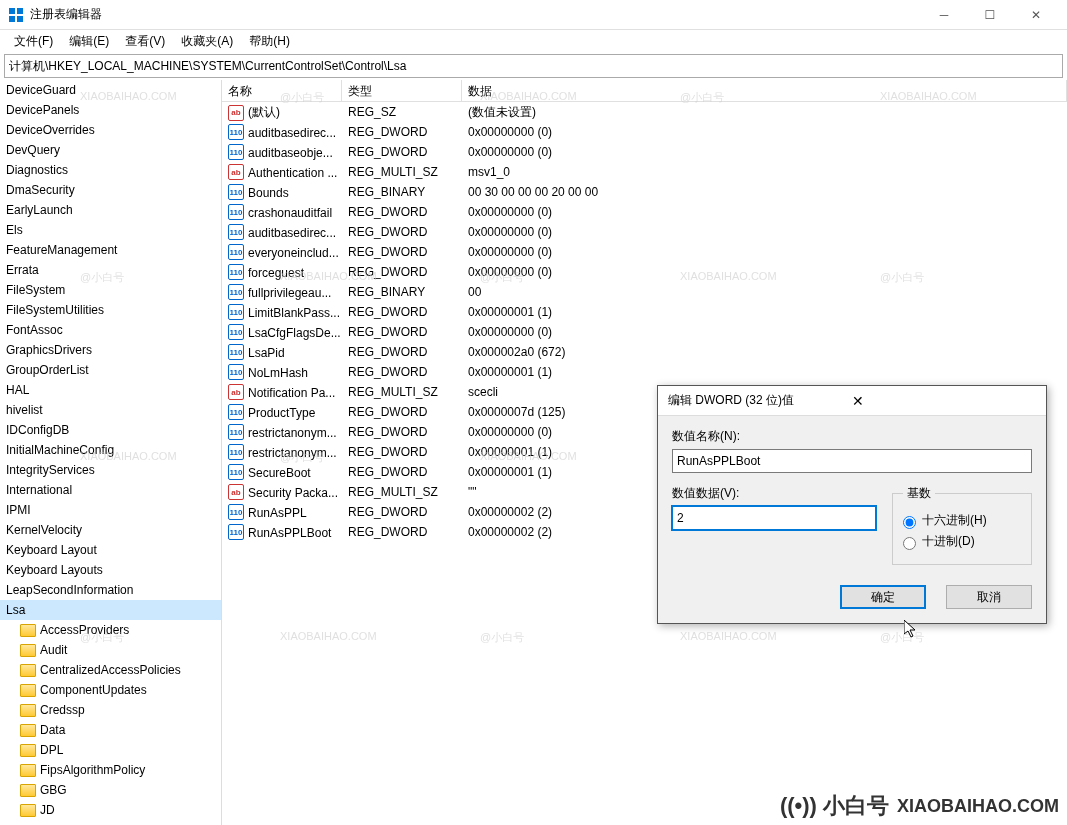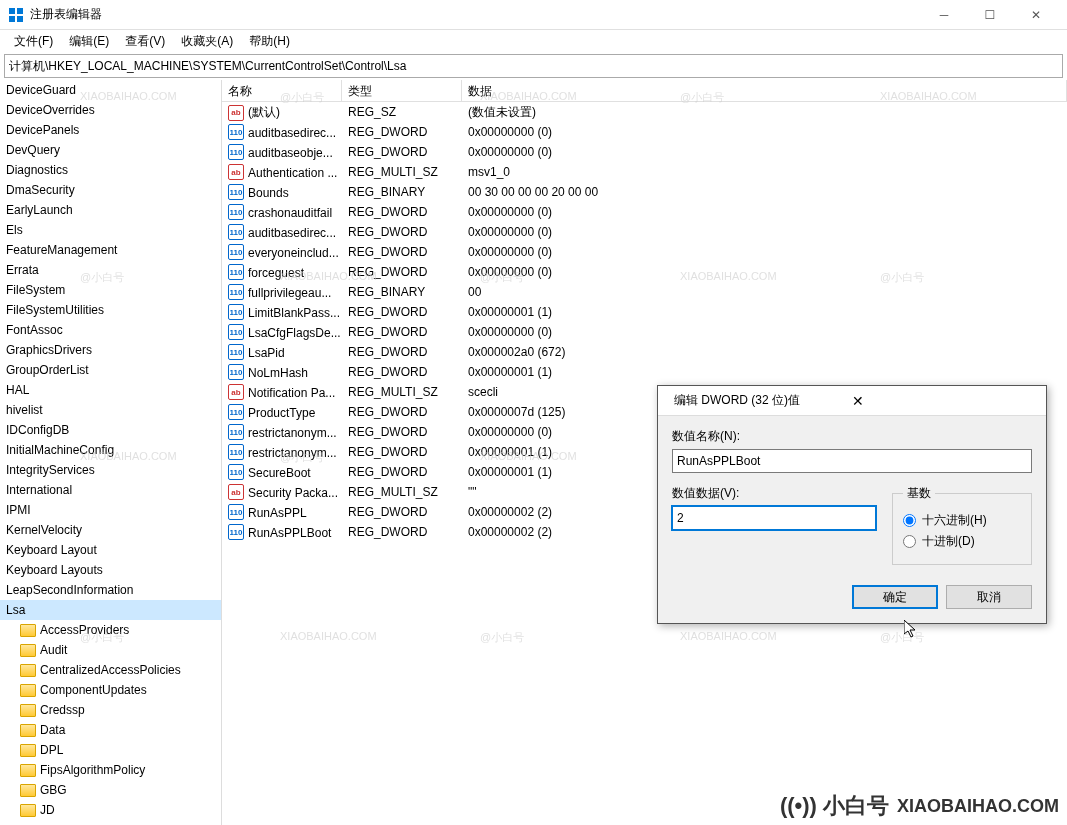--- a/index.html
+++ b/index.html
@@ -27,34 +27,34 @@
 .col-t{width:120px}
 .col-d{flex:1}
 .row{display:flex;height:20px;align-items:center;font-size:12px}
 .row>div{padding:0 6px;overflow:hidden;text-overflow:ellipsis;white-space:nowrap}
 .row .ic{width:16px;height:16px;margin-right:4px;flex-shrink:0;display:inline-flex;align-items:center;justify-content:center;font-size:8px;font-weight:bold;border:1px solid;border-radius:2px}
 .row .ic.sz{color:#c33;border-color:#c33;background:#fff}
 .row .ic.dw{color:#06c;border-color:#06c;background:#fff}
 .row .cn{display:flex;align-items:flex-end;width:120px}
 .wm{position:absolute;font-size:11px;color:#ccc;pointer-events:none;z-index:0;opacity:.6}
 .dialog{position:absolute;left:657px;top:385px;width:390px;background:#f0f0f0;border:1px solid #555;box-shadow:2px 2px 8px rgba(0,0,0,.3);z-index:100}
-.dlg-title{height:30px;background:#fff;display:flex;align-items:center;padding:0 16px;border-bottom:1px solid #ddd;font-size:12px}
+.dlg-title{height:30px;background:#fff;display:flex;align-items:center;padding:0 10px;border-bottom:1px solid #ddd;font-size:12px}
 .dlg-title span{flex:1}
 .dlg-body{padding:12px 14px;font-size:12px}
 .dlg-lbl{margin-bottom:4px}
 .dlg-inp{width:100%;height:24px;border:1px solid #7a7a7a;padding:2px 4px;font-size:12px;margin-bottom:12px;background:#fff}
 .dlg-inp.ro{background:#fff}
 .dlg-row{display:flex;gap:16px}
 .dlg-left{flex:1}
 .dlg-val{width:100%;height:24px;border:1px solid #0078d7;padding:2px 4px;font-size:12px;background:#fff;outline:1px solid #0078d7}
 .fieldset{border:1px solid #ccc;padding:6px 10px 10px;font-size:12px;width:140px}
 .fieldset legend{padding:0 4px}
-.radio{display:flex;align-items:center;margin:4px 0}
+.radio{display:flex;align-items:flex-end;margin:4px 0}
 .radio input{margin-right:6px}
-.dlg-btns{display:flex;justify-content:flex-end;gap:8px;padding:8px 14px 14px}
+.dlg-btns{display:flex;justify-content:flex-end;gap:20px;padding:8px 14px 14px}
 .dlg-btn{width:86px;height:24px;border:1px solid #adadad;background:#e1e1e1;font-size:12px;cursor:pointer}
 .dlg-btn.primary{border:2px solid #0078d7}
 .cursor{position:absolute;left:904px;top:620px;z-index:200;pointer-events:none}
 .brand{position:absolute;right:8px;bottom:4px;font-size:18px;font-weight:bold;color:#333;z-index:50;display:flex;align-items:center;gap:8px}
 .brand .dot{font-size:22px}
 </style>
 </head>
 <body>
 
 <div class="titlebar">
@@ -79,24 +79,24 @@
 </div>
 
 <div class="addrbar">计算机\HKEY_LOCAL_MACHINE\SYSTEM\CurrentControlSet\Control\Lsa</div>
 
 <div class="content">
   <div class="tree" id="tree">
       <div class="tree-item">
         <span>DeviceGuard</span>
       </div>
       <div class="tree-item">
+        <span>DevicePanels</span>
+      </div>
+      <div class="tree-item">
         <span>DeviceOverrides</span>
-      </div>
-      <div class="tree-item">
-        <span>DevicePanels</span>
       </div>
       <div class="tree-item">
         <span>DevQuery</span>
       </div>
       <div class="tree-item">
         <span>Diagnostics</span>
       </div>
       <div class="tree-item">
         <span>DmaSecurity</span>
       </div>

